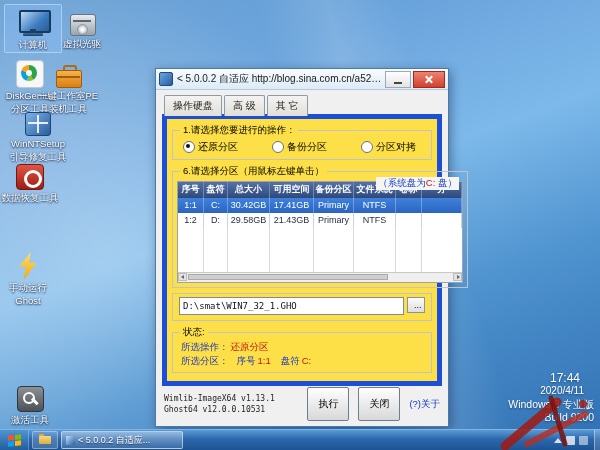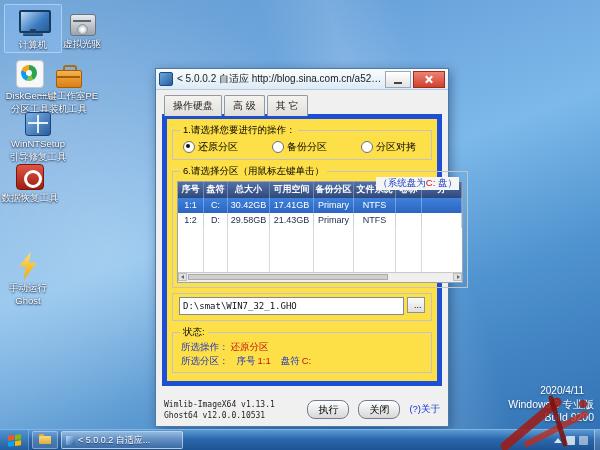--- a/index.html
+++ b/index.html
@@ -142,22 +142,22 @@
   .browse{width:18px;height:16px;font-size:9px;line-height:1;background:linear-gradient(#fbfbfb,#dedede);border:1px solid #8a93a0;cursor:pointer}
 
   .status .srow{font-size:9.5px;line-height:14px;padding-left:4px;white-space:nowrap;overflow:hidden}
   .slab{color:#1f35c0}
   .sval{color:#c41212;margin:0 2px}
   .ml{margin-left:8px}
 
   .wfooter{position:absolute;left:8px;right:8px;bottom:5px;display:flex;justify-content:space-between;align-items:center}
   .vers{font:8px "DejaVu Sans Mono",monospace;color:#222;line-height:1.4}
   .btnrow{display:flex;align-items:center;gap:9px}
-  .btn{width:42px;height:19px;font-size:10px;font-family:inherit;background:linear-gradient(#fefefe,#d8d8d8);
-    border:1px solid #6f7e8d;border-radius:8px;cursor:pointer}
+  .btn{width:42px;height:34px;font-size:10px;font-family:inherit;background:linear-gradient(#fefefe,#d8d8d8);
+    border:1px solid #6f7e8d;border-radius:2px;cursor:pointer}
   .about{color:#0a32cc;font-size:9.5px;cursor:pointer;text-decoration:none}
 </style>
 </head>
 <body>
 
 <div id="screen">
 
   <div class="dicon selected" style="left:4px;top:4px">
     <div class="ig">
         <div class="ic-comp">
@@ -217,22 +217,32 @@
       </div>
     <div class="ilbl">数据恢复工具</div>
   </div>
   <div class="dicon" style="left:0px;top:248px">
     <div class="ig">
         <div class="ic-bolt"></div>
       </div>
     <div class="ilbl">手动运行</div>
     <div class="ilbl">Ghost</div>
   </div>
+  <div class="dicon" style="left:2px;top:380px">
+    <div class="ig">
+        <div class="ic-key">
+          <div class="kc"></div>
+          <div class="kb"></div>
+        </div>
+      </div>
+    <div class="ilbl">激活工具</div>
+  </div>
 
   <div class="wm">
+    <div class="wm-time">17:44</div>
     <div class="wm-date">2020/4/11</div>
     <div class="wm-line">Windows 8 专业版</div>
     <div class="wm-line">Build 9200</div>
   </div>
 
   <svg class="swoosh" width="105" height="58" viewBox="0 0 105 58">
     <path d="M12 54 L64 10" stroke="#9e1d17" stroke-width="9" stroke-linecap="round" opacity="0.88"></path>
     <path d="M34 52 L92 22" stroke="#bb2d1f" stroke-width="6" stroke-linecap="round" opacity="0.8"></path>
     <path d="M58 6 L72 52" stroke="#7d120e" stroke-width="5" stroke-linecap="round" opacity="0.85"></path>
     <circle cx="90" cy="12" r="4" fill="#9e1d17" opacity="0.85"></circle>

